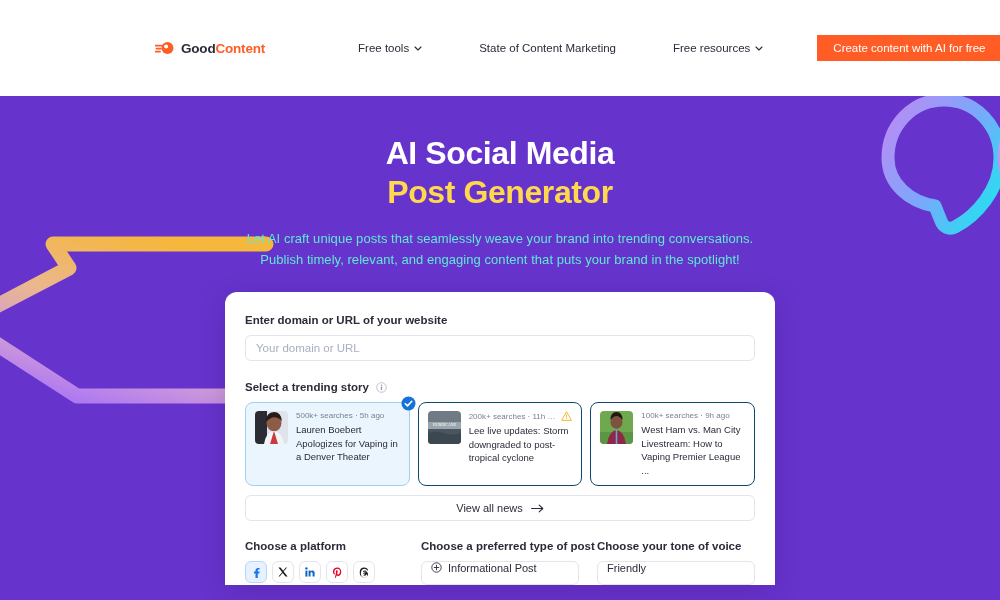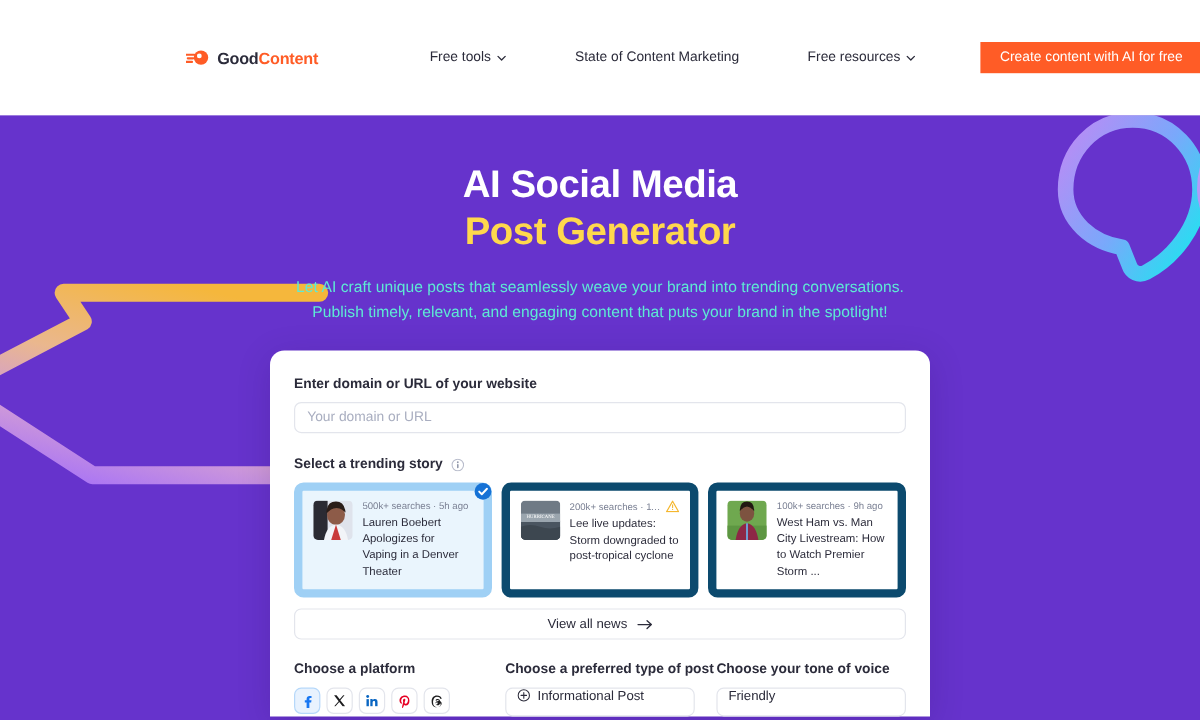--- a/index.html
+++ b/index.html
@@ -147,21 +147,21 @@
   
   .stories {
     margin-top:9px;
     display:flex;
     gap:8px;
   }
   .story {
     position:relative;
     flex:1 1 0;
     min-width:0;
-    border:7px solid #0c4a6e;
+    border:1px solid #0c4a6e;
     border-radius:8px;
     padding:8px 9px;
     display:flex;
     gap:8px;
     background:#fff;
     cursor:pointer;
   }
   .story.selected {
     border-color:#9fd0f5;
     background:#eaf5fd;
@@ -437,21 +437,21 @@
             <ellipse cx="16.5" cy="11" rx="6" ry="6.8" fill="#7d5340"></ellipse>
             <path d="M10.5 9 q6 -8 12 0 q0 -8 -6 -8 q-6 0 -6 8z" fill="#211812"></path>
             <path d="M7 33 q2 -13 9.5 -14 q7.5 1 9.5 14z" fill="#8d2846"></path>
             <path d="M16.5 19 v14" stroke="#6fa2d8" stroke-width="1.6"></path>
           </svg>
         </span>
         <div class="story-body">
           <div class="story-meta">
             <span class="meta-text">100k+ searches · 9h ago</span>
           </div>
-          <div class="story-title">West Ham vs. Man City Livestream: How to Watch Premier Storm ...</div>
+          <div class="story-title">West Ham vs. Man City Livestream: How to Vaping Premier League ...</div>
         </div>
       </div>
     </div>
 
     <button class="view-all">
       <span>View all news</span>
       <span>
         <svg class="arrow-r" viewBox="0 0 13 9">
             <path d="M0.6 4.5 H11.6 M8.2 1.2 L11.8 4.5 L8.2 7.8" stroke="#2b2b3a" stroke-width="1.1" fill="none" stroke-linecap="round" stroke-linejoin="round"></path>
           </svg>

